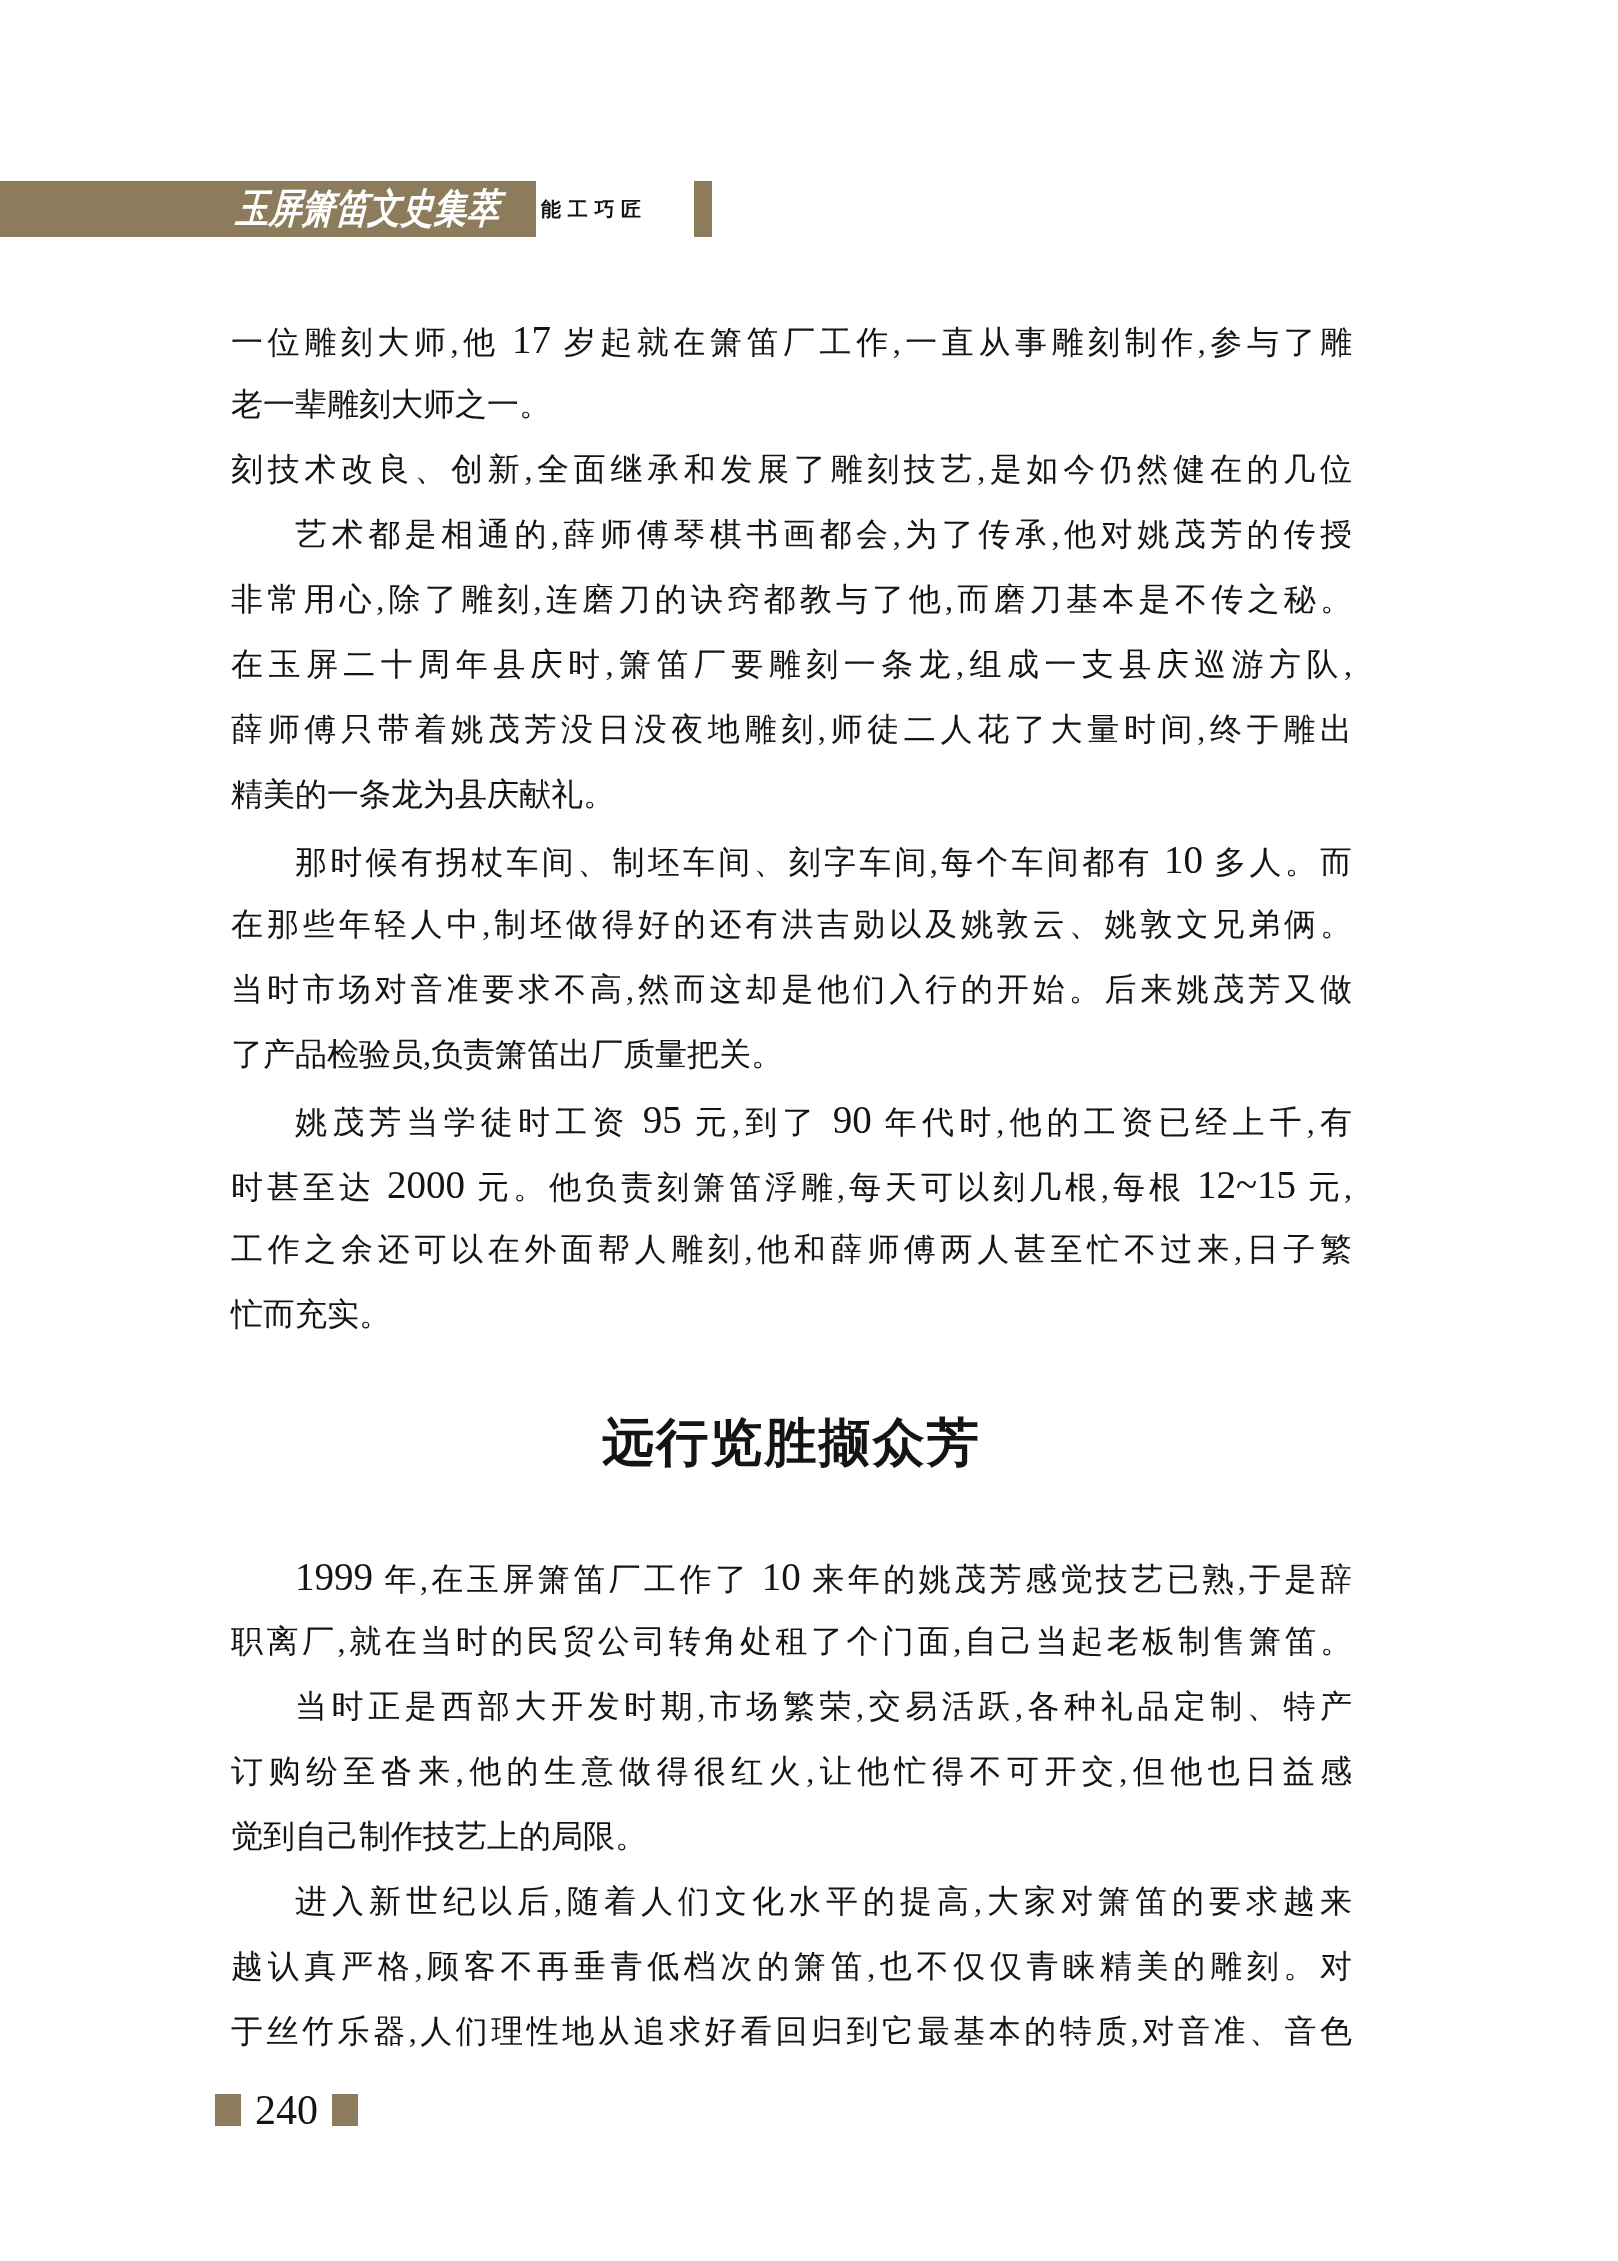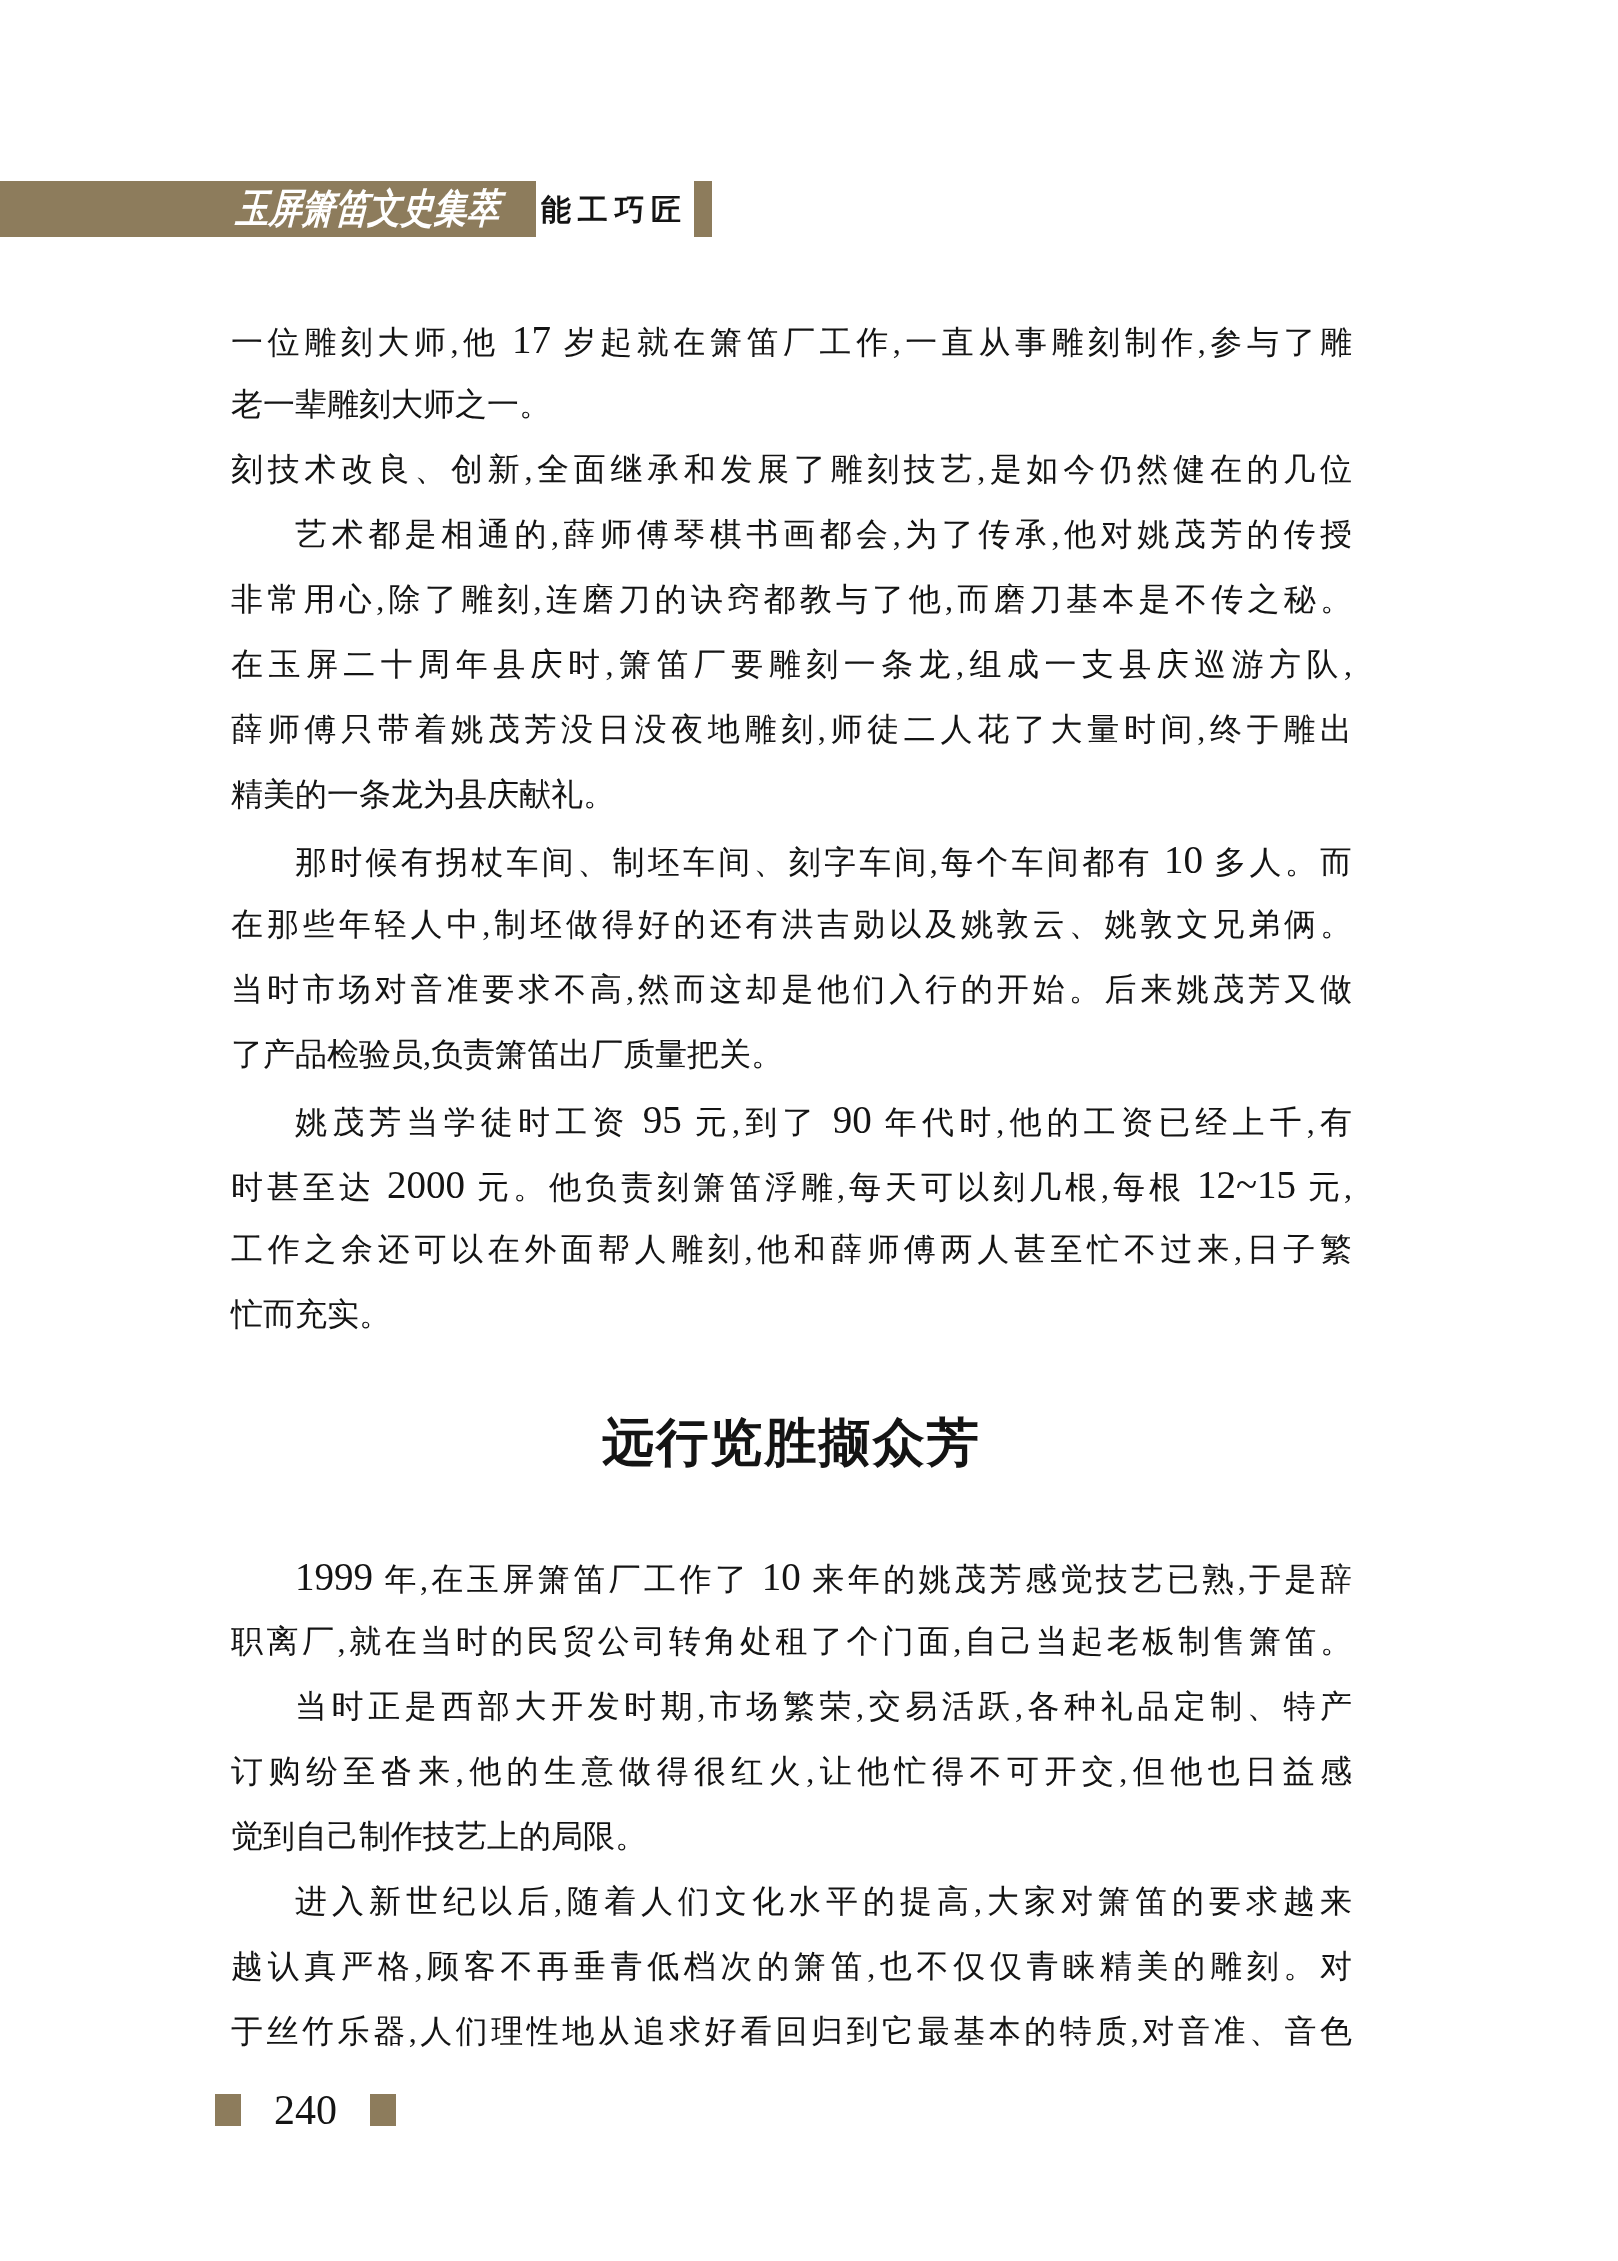--- a/index.html
+++ b/index.html
@@ -23,21 +23,21 @@
     color:#ffffff;
     font-size:33px;font-weight:bold;font-style:italic;
     letter-spacing:0px;
     transform:scaleY(1.22) skewX(-4deg);
     transform-origin:center;
     white-space:nowrap;
   }
   .hlabel{
     position:absolute;left:541px;top:181px;
     height:56px;line-height:57px;
-    font-size:30px;font-weight:bold;
+    font-size:20px;font-weight:bold;
     letter-spacing:6.7px;
     white-space:nowrap;
   }
   .hbar{
     position:absolute;left:694px;top:181px;
     width:17.6px;height:56px;
     background:var(--band,#8d7c5c);
   }
   
   .flow{
@@ -54,21 +54,20 @@
     margin:63px 0 69px 0;
     text-align:center;
     font-weight:bold;font-size:52px;
     letter-spacing:2.1px;
   }
   
   .footer{
     position:absolute;left:215px;top:2093px;
     display:flex;align-items:center;
     height:34px;
-    gap:19px;
   }
   .sq{
     display:inline-block;
     width:26px;height:32px;
     background:var(--band,#8d7c5c);
   }
   .pnum{
     display:inline-block;
     width:91px;
     text-align:center;

